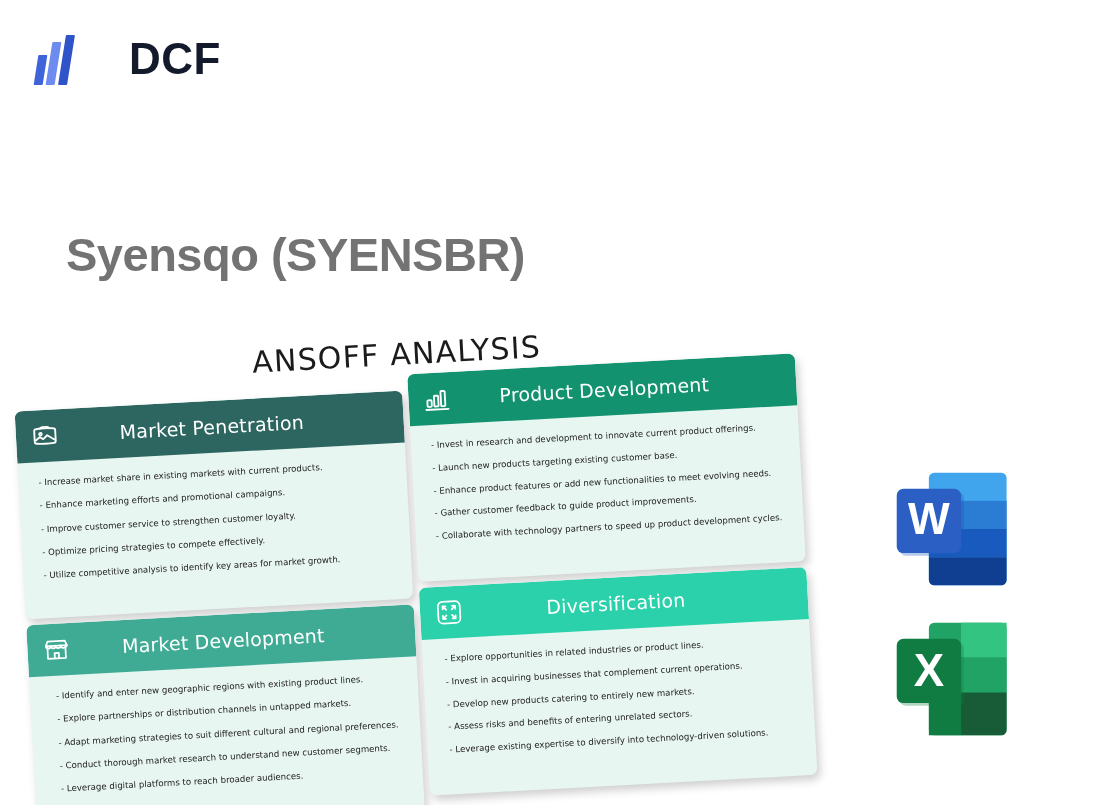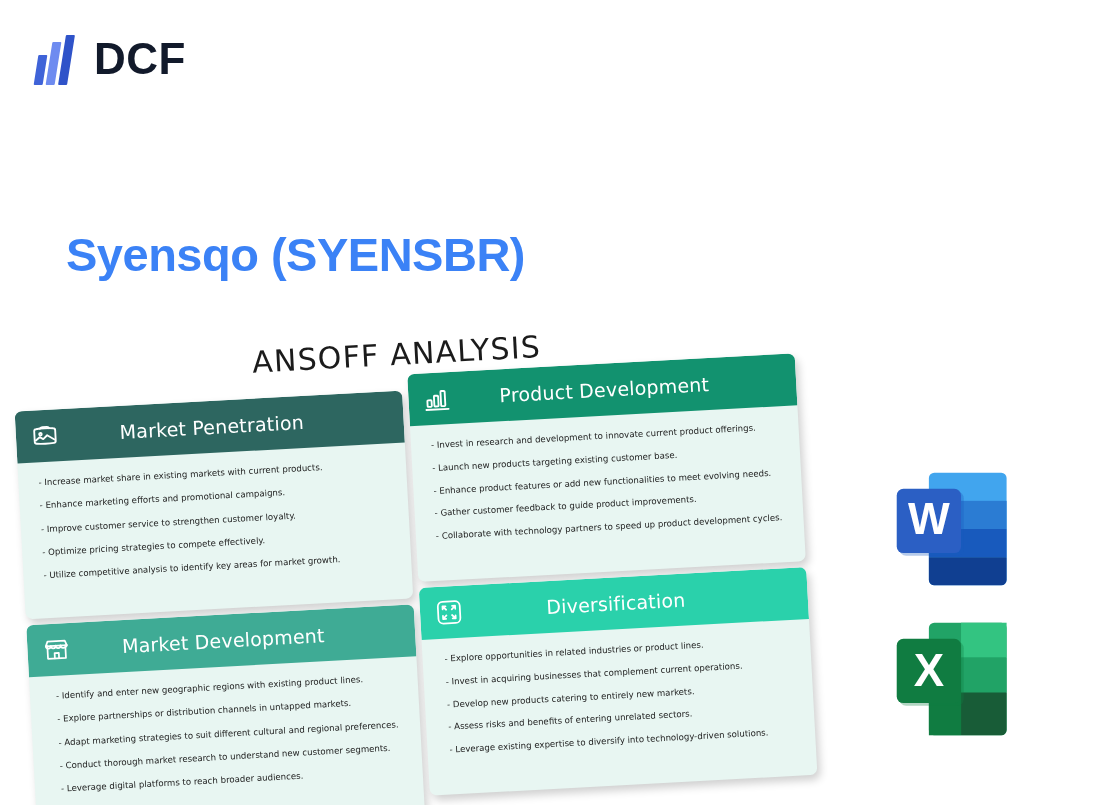--- a/index.html
+++ b/index.html
@@ -25,28 +25,28 @@
     position: absolute; bottom: 0;
     border-radius: 1px;
     transform: skewX(-9deg);
     display: block;
   }
   #logo-mark .bar1 { left: 0;  width: 9px;  height: 30px; background: #3f63d8; }
   #logo-mark .bar2 { left: 13px; width: 9px; height: 43px; background: #6e8bf0; }
   #logo-mark .bar3 { left: 26px; width: 9px; height: 50px; background: #2f53c9; }
   #logo-text {
     font-size: 44px; font-weight: bold; letter-spacing: 0.5px;
-    color: #121a2b; line-height: 1;
+    color: #121a2b; line-height: 1; margin-left: 35px;
   }
 
   
   #page-title {
     position: absolute;
     left: 66px; top: 196px;
-    font-size: 47px; font-weight: bold; color: #3b82f6;
+    font-size: 47px; font-weight: bold; color: #737373;
     letter-spacing: -0.5px;
     white-space: nowrap;
     z-index: 20;
   }
 
   
   #matrix-stage {
     position: absolute;
     left: 18px; top: 352px;
     width: 800px; height: 445px;

